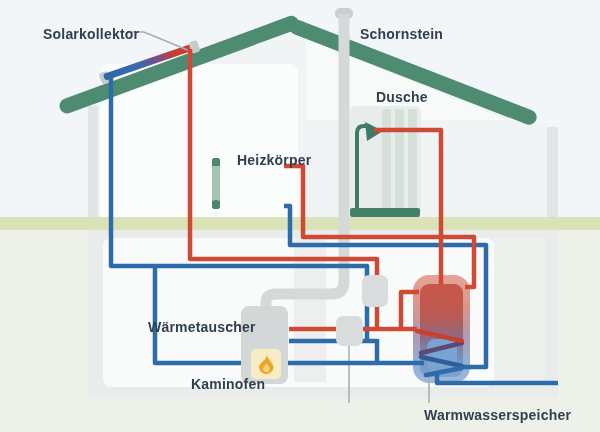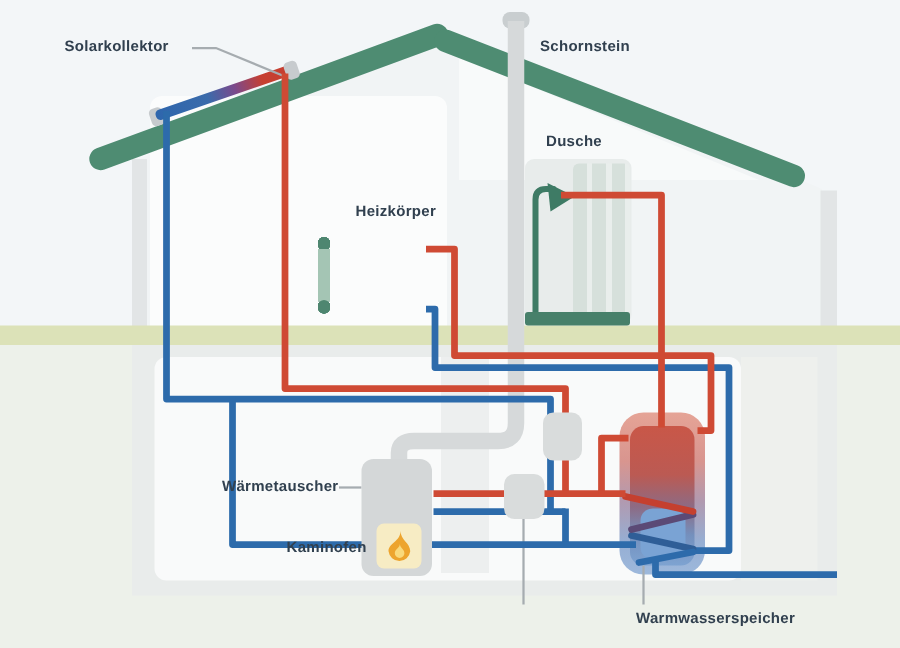--- a/index.html
+++ b/index.html
@@ -50,24 +50,24 @@
   
   .stove{left:241px;top:306px;width:47px;height:78px;background:#d4d7d8;border-radius:8px;}
   .flame-panel{left:251px;top:349px;width:30px;height:30px;background:#f7ecc4;border-radius:5px;}
   .flame-svg{left:258px;top:353px;width:17px;height:23px;}
   .stove-zig{left:241px;top:306px;width:60px;height:78px;overflow:visible;}
   
   .pump-box{background:#d9dcdc;border-radius:7px;}
   .box-upper{left:362px;top:275px;width:26px;height:32px;}
   .box-lower{left:336px;top:316px;width:27px;height:30px;}
   
-  .lbl{font-size:10px;font-weight:700;color:var(--label-text,#31404f);letter-spacing:.2px;white-space:nowrap;}
+  .lbl{font-size:14px;font-weight:700;color:var(--label-text,#31404f);letter-spacing:.2px;white-space:nowrap;}
   .lbl-solar{left:43px;top:26px;} .lbl-chimney{left:360px;top:26px;}
-  .lbl-shower{left:364px;top:89px;text-align:center;} .lbl-radiator{left:217px;top:136px;padding-left:20px;}
-  .lbl-hx{left:148px;top:319px;} .lbl-stove{left:158px;top:360px;padding-left:33px;}
+  .lbl-shower{left:376px;top:89px;text-align:center;} .lbl-radiator{left:217px;top:152px;padding-left:20px;}
+  .lbl-hx{left:148px;top:319px;} .lbl-stove{left:158px;top:376px;padding-left:33px;}
   .lbl-regler{left:302px;top:407px;} .lbl-tank{left:424px;top:407px;}
 </style>
 </head>
 <body>
 
 <div id="stage">
 
   <div class="below-ground"></div>
   <div class="house-upper"></div>
   <div class="room-upper-left"></div>

